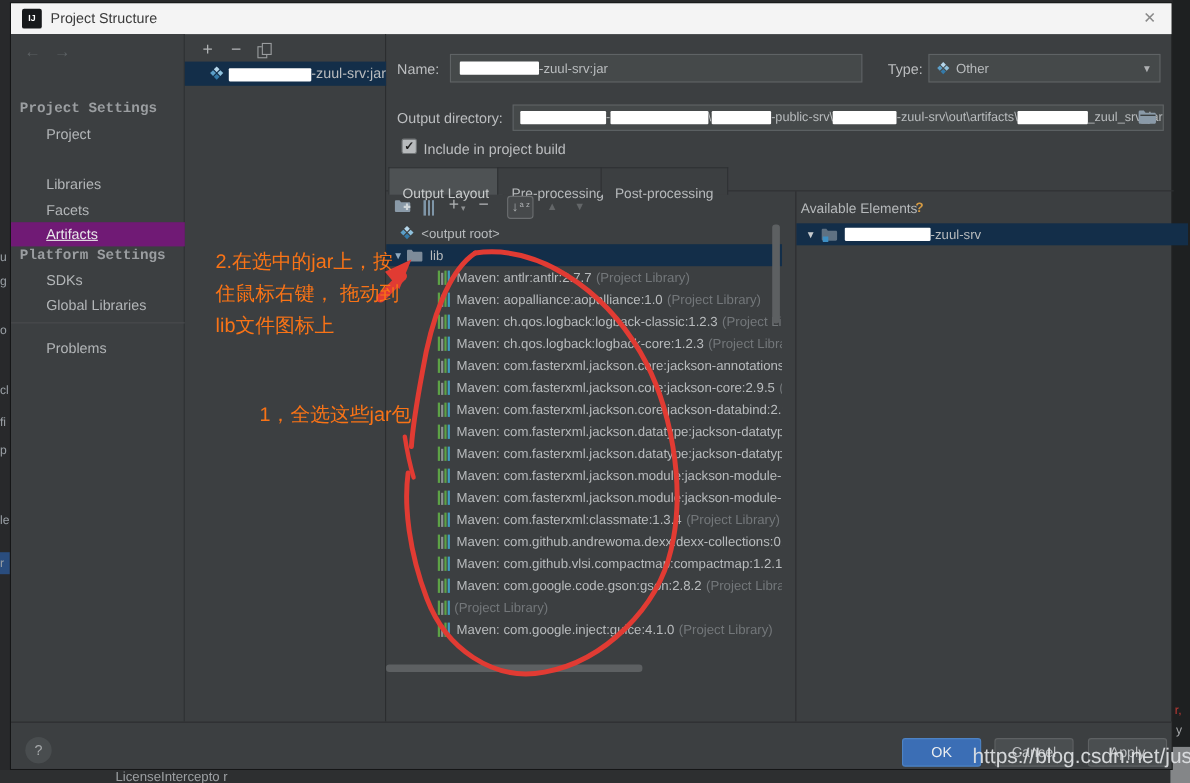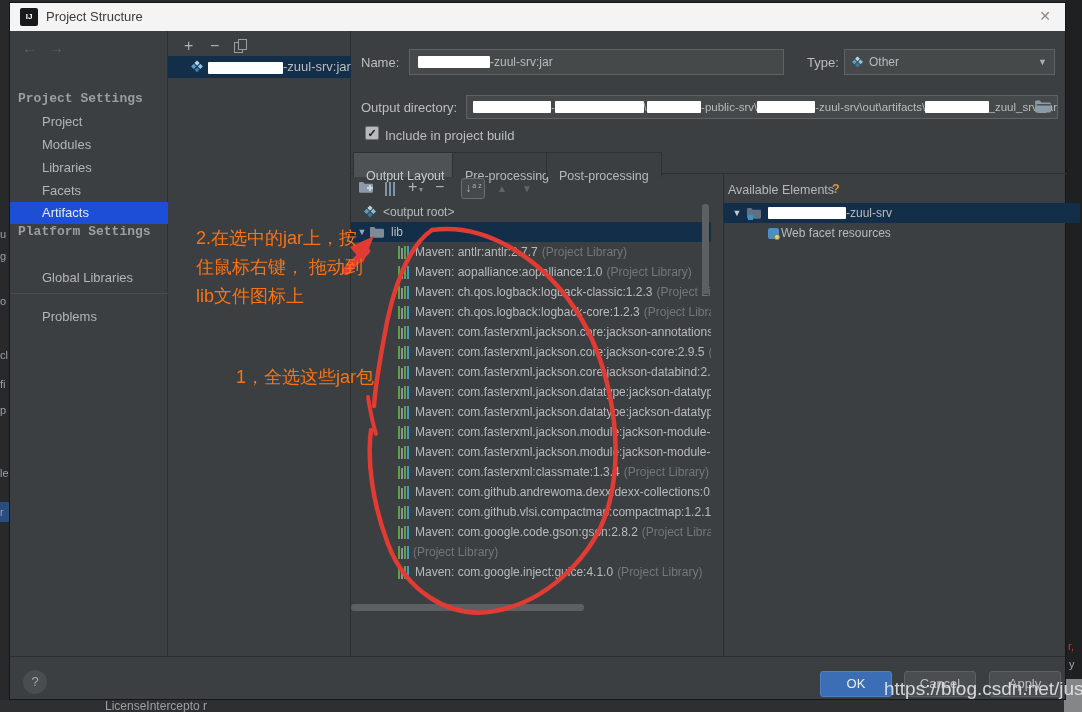--- a/index.html
+++ b/index.html
@@ -24,21 +24,21 @@
   .appicon { position:absolute; left:10px; top:5px; width:18px; height:18px; background:#17191b; color:#fff;
              font-size:8px; font-weight:bold; text-align:center; line-height:18px; border-radius:2px; }
   .dlg-title { position:absolute; left:36px; top:6px; color:#3b3b3b; font-size:13px; }
   .close-x { position:absolute; right:14px; top:5px; color:#8a8a8a; font-size:14px; cursor:default; }
 
   
   #sidebar { position:absolute; left:0; top:28px; width:158px; height:625px; background:#3c3f41; border-right:1px solid #2e3133; }
   .nav-arrows { position:absolute; left:12px; top:8px; color:#5c6063; font-size:15px; letter-spacing:12px; }
   .side-header { position:absolute; left:8px; width:146px; font-weight:bold; color:#9b9ea1; font-size:13px;font-family:Liberation Mono, monospace; }
   .side-item { position:absolute; left:0; width:158px; height:22px; line-height:22px; padding-left:32px; color:#b3b6b8; font-size:13px; }
-  .side-item.selected { background:#1d4ed8; color:#e9eaeb; }
+  .side-item.selected { background:#701a75; color:#e9eaeb;text-decoration:underline; }
   .side-sep { position:absolute; left:0; top:262px; width:158px; border-top:1px solid #494c4e; }
 
   
   #artifact-panel { position:absolute; left:158px; top:28px; width:183px; height:625px; border-right:1px solid #2b2d2f; }
   .ap-toolbar { position:absolute; left:0; top:4px; height:24px; width:100%; color:#afb2b4; }
   .ap-plus { position:absolute; left:16px; top:2px; font-size:16px; }
   .ap-minus { position:absolute; left:42px; top:2px; font-size:16px; }
   .copy-icon { position:absolute; left:66px; top:4px; width:14px; height:14px; }
   .copy-icon i { position:absolute; border:1px solid #9a9d9f; background:#3c3f41; }
   .copy-icon i:first-child { left:0; top:3px; width:9px; height:11px; }
@@ -146,25 +146,25 @@
     <div class="titlebar">
       <span class="appicon">IJ</span>
       <span class="dlg-title">Project Structure</span>
       <span class="close-x">✕</span>
     </div>
 
     <div id="sidebar">
       <div class="nav-arrows"><span>←</span><span>→</span></div>
       <div class="side-header" style="top:60px">Project Settings</div>
       <div class="side-item" style="top:80px">Project</div>
-      <div class="side-item" style="top:103px">Modules</div>
       <div class="side-item" style="top:126px">Libraries</div>
       <div class="side-item" style="top:149px">Facets</div>
       <div class="side-item selected" style="top:171px">Artifacts</div>
       <div class="side-header" style="top:193px">Platform Settings</div>
+      <div class="side-item" style="top:213px">SDKs</div>
       <div class="side-item" style="top:236px">Global Libraries</div>
       <div class="side-sep"></div>
       <div class="side-item" style="top:275px">Problems</div>
     </div>
 
     <div id="artifact-panel">
       <div class="ap-toolbar">
         <span class="ap-plus">+</span>
         <span class="ap-minus">−</span>
         <span class="copy-icon">
@@ -456,27 +456,20 @@
           <span class="av-help">?</span>
           <div class="av-row selrow" style="top:29px;background:#132e49">
             <span class="chev" style="margin-left:6px;color:#c7cbce">▼</span>
             <svg class="isvg" width="16" height="14" viewBox="0 0 16 14" style="margin-left:2px">
               <path d="M1 3.2 c0-.7.5-1.2 1.2-1.2 h3 l1.4 1.8 h7.2 c.7 0 1.2.5 1.2 1.2 v6.6 c0 .7-.5 1.2-1.2 1.2 H2.2 C1.5 12.8 1 12.3 1 11.6 Z" fill="#5f7182"></path>
               <rect x="2" y="9" width="5" height="5" fill="#3d8fc4"></rect>
             </svg>
             <span class="redact" style="width:78px;margin-left:6px"></span>
               <span>-zuul-srv</span>
           </div>
-          <div class="av-row" style="top:49px;padding-left:43px">
-            <svg class="isvg" width="14" height="14" viewBox="0 0 14 14">
-              <rect x="1" y="2" width="11" height="11" rx="2" fill="#4a8fc6"></rect>
-              <circle cx="10" cy="11" r="2.6" fill="#d9cf7a" stroke="#8a845a"></circle>
-            </svg>
-            <span class="tname">Web facet resources</span>
-          </div>
         </div>
       </div>
     </div>
 
     <div id="footer">
       <span class="help-circle">?</span>
       <span class="btn primary" style="left:810px">OK</span>
       <span class="btn" style="left:894px">Cancel</span>
       <span class="btn" style="left:979px">Apply</span>
     </div>

